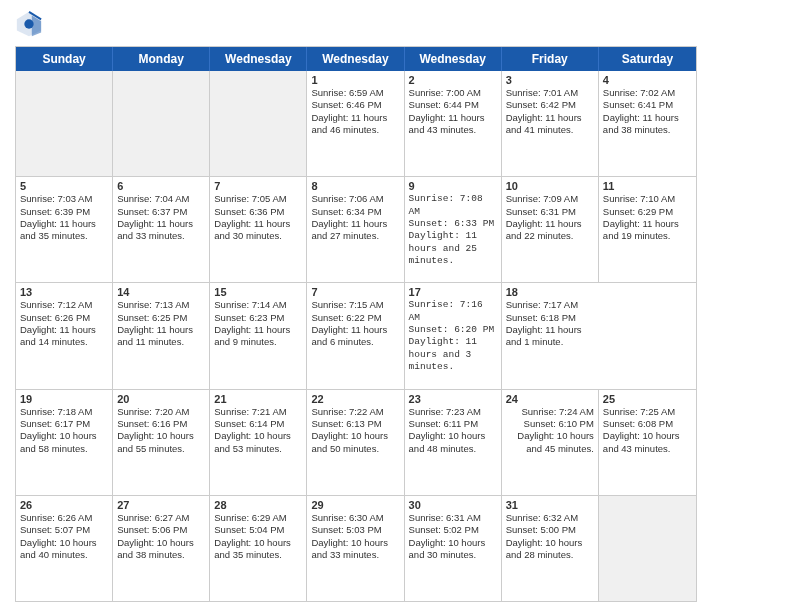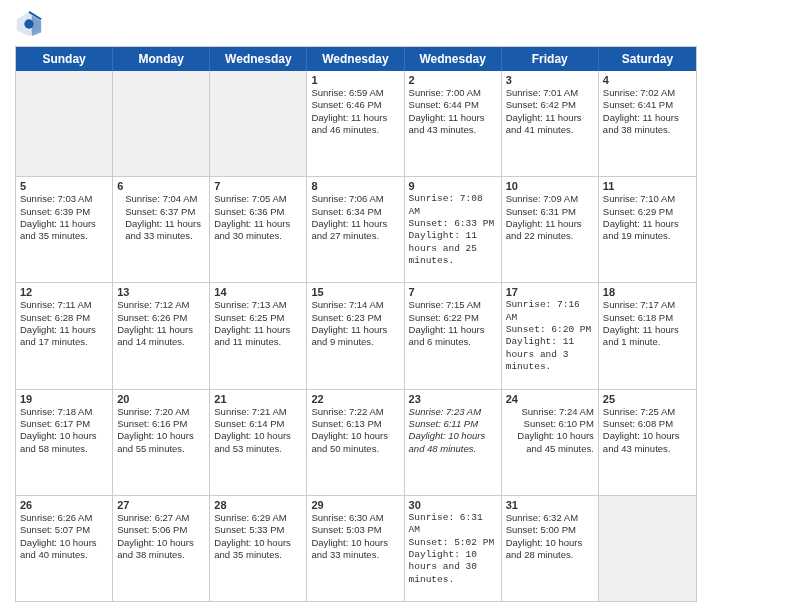--- a/index.html
+++ b/index.html
@@ -168,21 +168,21 @@
         </div>
         <div class="cal-row">
           <div class="cal-cell">
             <div class="day-num">5</div>
             <div class="cell-text" style="white-space: pre-line;">Sunrise: 7:03 AM
 Sunset: 6:39 PM
 Daylight: 11 hours and 35 minutes.</div>
           </div>
           <div class="cal-cell">
             <div class="day-num">6</div>
-            <div class="cell-text" style="white-space: pre-line; margin-left: 8px;">Sunrise: 7:04 AM
+            <div class="cell-text" style="white-space: pre-line;">Sunrise: 7:04 AM
 Sunset: 6:37 PM
 Daylight: 11 hours and 33 minutes.</div>
           </div>
           <div class="cal-cell">
             <div class="day-num">7</div>
             <div class="cell-text" style="white-space: pre-line;">Sunrise: 7:05 AM
 Sunset: 6:36 PM
 Daylight: 11 hours and 30 minutes.</div>
           </div>
           <div class="cal-cell">
@@ -205,26 +205,20 @@
           </div>
           <div class="cal-cell">
             <div class="day-num">11</div>
             <div class="cell-text" style="white-space: pre-line;">Sunrise: 7:10 AM
 Sunset: 6:29 PM
 Daylight: 11 hours and 19 minutes.</div>
           </div>
         </div>
         <div class="cal-row">
           <div class="cal-cell">
-            <div class="day-num">12</div>
-            <div class="cell-text" style="white-space: pre-line;">Sunrise: 7:11 AM
-Sunset: 6:28 PM
-Daylight: 11 hours and 17 minutes.</div>
-          </div>
-          <div class="cal-cell">
             <div class="day-num">13</div>
             <div class="cell-text" style="white-space: pre-line;">Sunrise: 7:12 AM
 Sunset: 6:26 PM
 Daylight: 11 hours and 14 minutes.</div>
           </div>
           <div class="cal-cell">
             <div class="day-num">14</div>
             <div class="cell-text" style="white-space: pre-line;">Sunrise: 7:13 AM
 Sunset: 6:25 PM
 Daylight: 11 hours and 11 minutes.</div>
@@ -274,21 +268,21 @@
 Daylight: 10 hours and 53 minutes.</div>
           </div>
           <div class="cal-cell">
             <div class="day-num">22</div>
             <div class="cell-text" style="white-space: pre-line;">Sunrise: 7:22 AM
 Sunset: 6:13 PM
 Daylight: 10 hours and 50 minutes.</div>
           </div>
           <div class="cal-cell">
             <div class="day-num">23</div>
-            <div class="cell-text" style="white-space: pre-line; font-style: italic;">Sunrise: 7:23 AM
+            <div class="cell-text" style="white-space: pre-line;">Sunrise: 7:23 AM
 Sunset: 6:11 PM
 Daylight: 10 hours and 48 minutes.</div>
           </div>
           <div class="cal-cell">
             <div class="day-num">24</div>
             <div class="cell-text" style="white-space: pre-line; text-align: right;">Sunrise: 7:24 AM
 Sunset: 6:10 PM
 Daylight: 10 hours and 45 minutes.</div>
           </div>
           <div class="cal-cell">
@@ -307,32 +301,32 @@
           </div>
           <div class="cal-cell">
             <div class="day-num">27</div>
             <div class="cell-text" style="white-space: pre-line;">Sunrise: 6:27 AM
 Sunset: 5:06 PM
 Daylight: 10 hours and 38 minutes.</div>
           </div>
           <div class="cal-cell">
             <div class="day-num">28</div>
             <div class="cell-text" style="white-space: pre-line;">Sunrise: 6:29 AM
-Sunset: 5:33 PM
+Sunset: 5:04 PM
 Daylight: 10 hours and 35 minutes.</div>
           </div>
           <div class="cal-cell">
             <div class="day-num">29</div>
             <div class="cell-text" style="white-space: pre-line;">Sunrise: 6:30 AM
 Sunset: 5:03 PM
 Daylight: 10 hours and 33 minutes.</div>
           </div>
           <div class="cal-cell">
             <div class="day-num">30</div>
-            <div class="cell-text" style="white-space: pre-line; font-family: Liberation Mono, monospace;">Sunrise: 6:31 AM
+            <div class="cell-text" style="white-space: pre-line;">Sunrise: 6:31 AM
 Sunset: 5:02 PM
 Daylight: 10 hours and 30 minutes.</div>
           </div>
           <div class="cal-cell">
             <div class="day-num">31</div>
             <div class="cell-text" style="white-space: pre-line;">Sunrise: 6:32 AM
 Sunset: 5:00 PM
 Daylight: 10 hours and 28 minutes.</div>
           </div>
           <div class="cal-cell shaded"></div>

